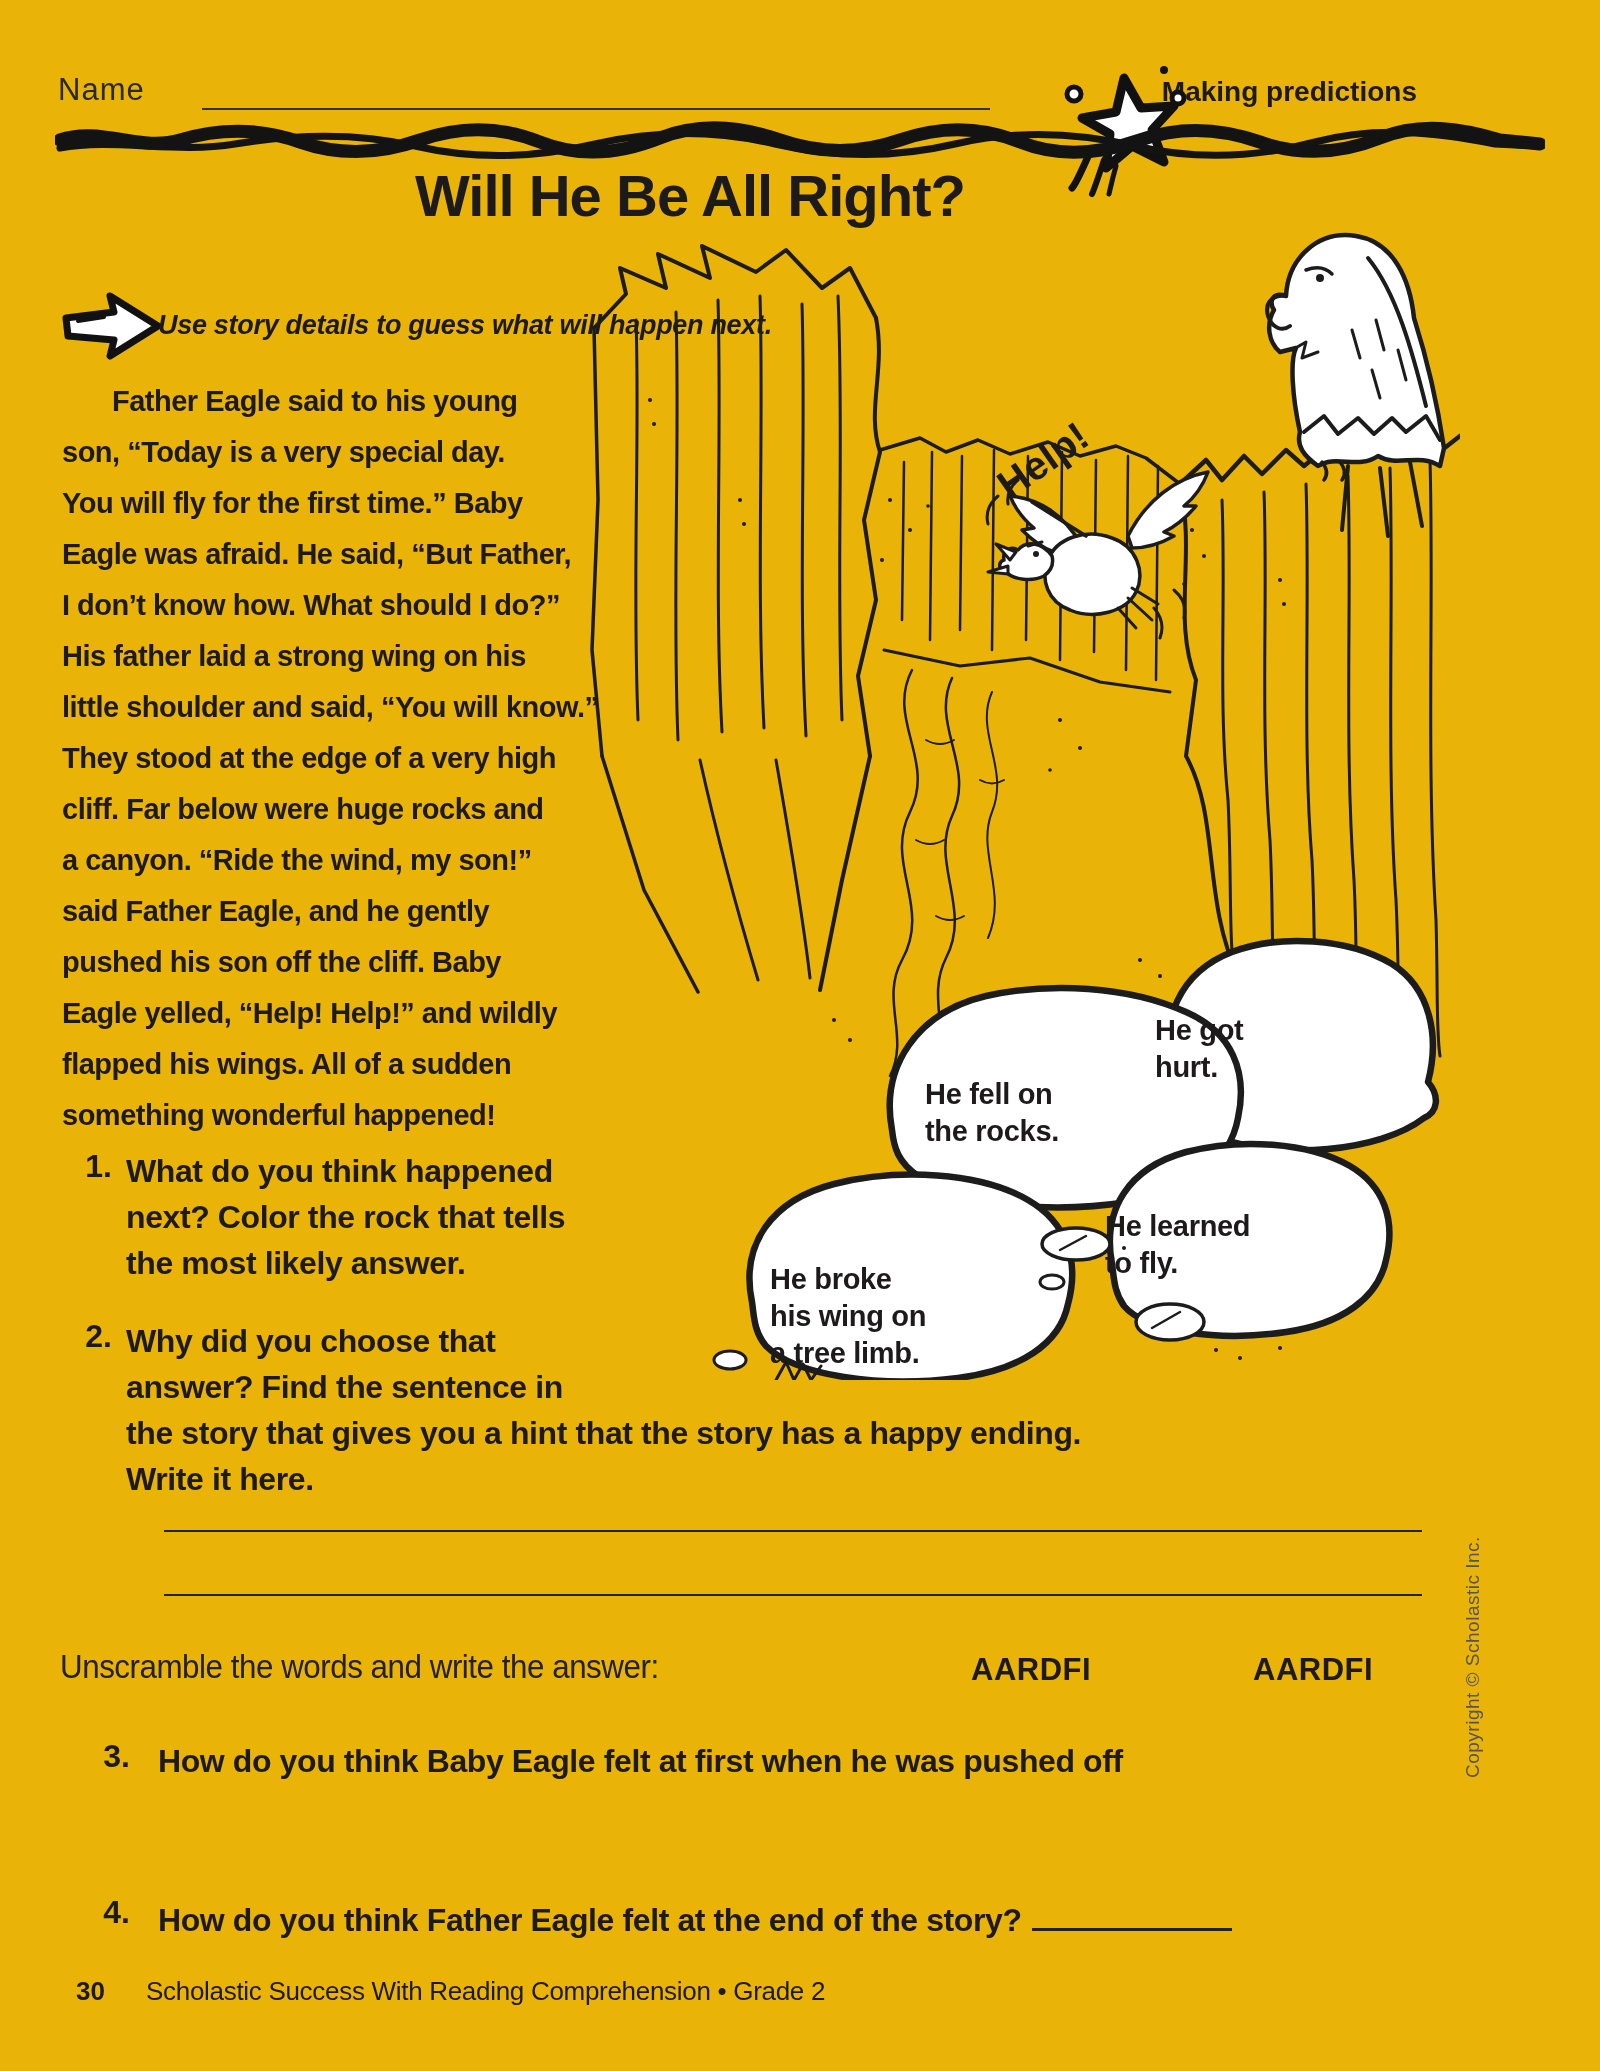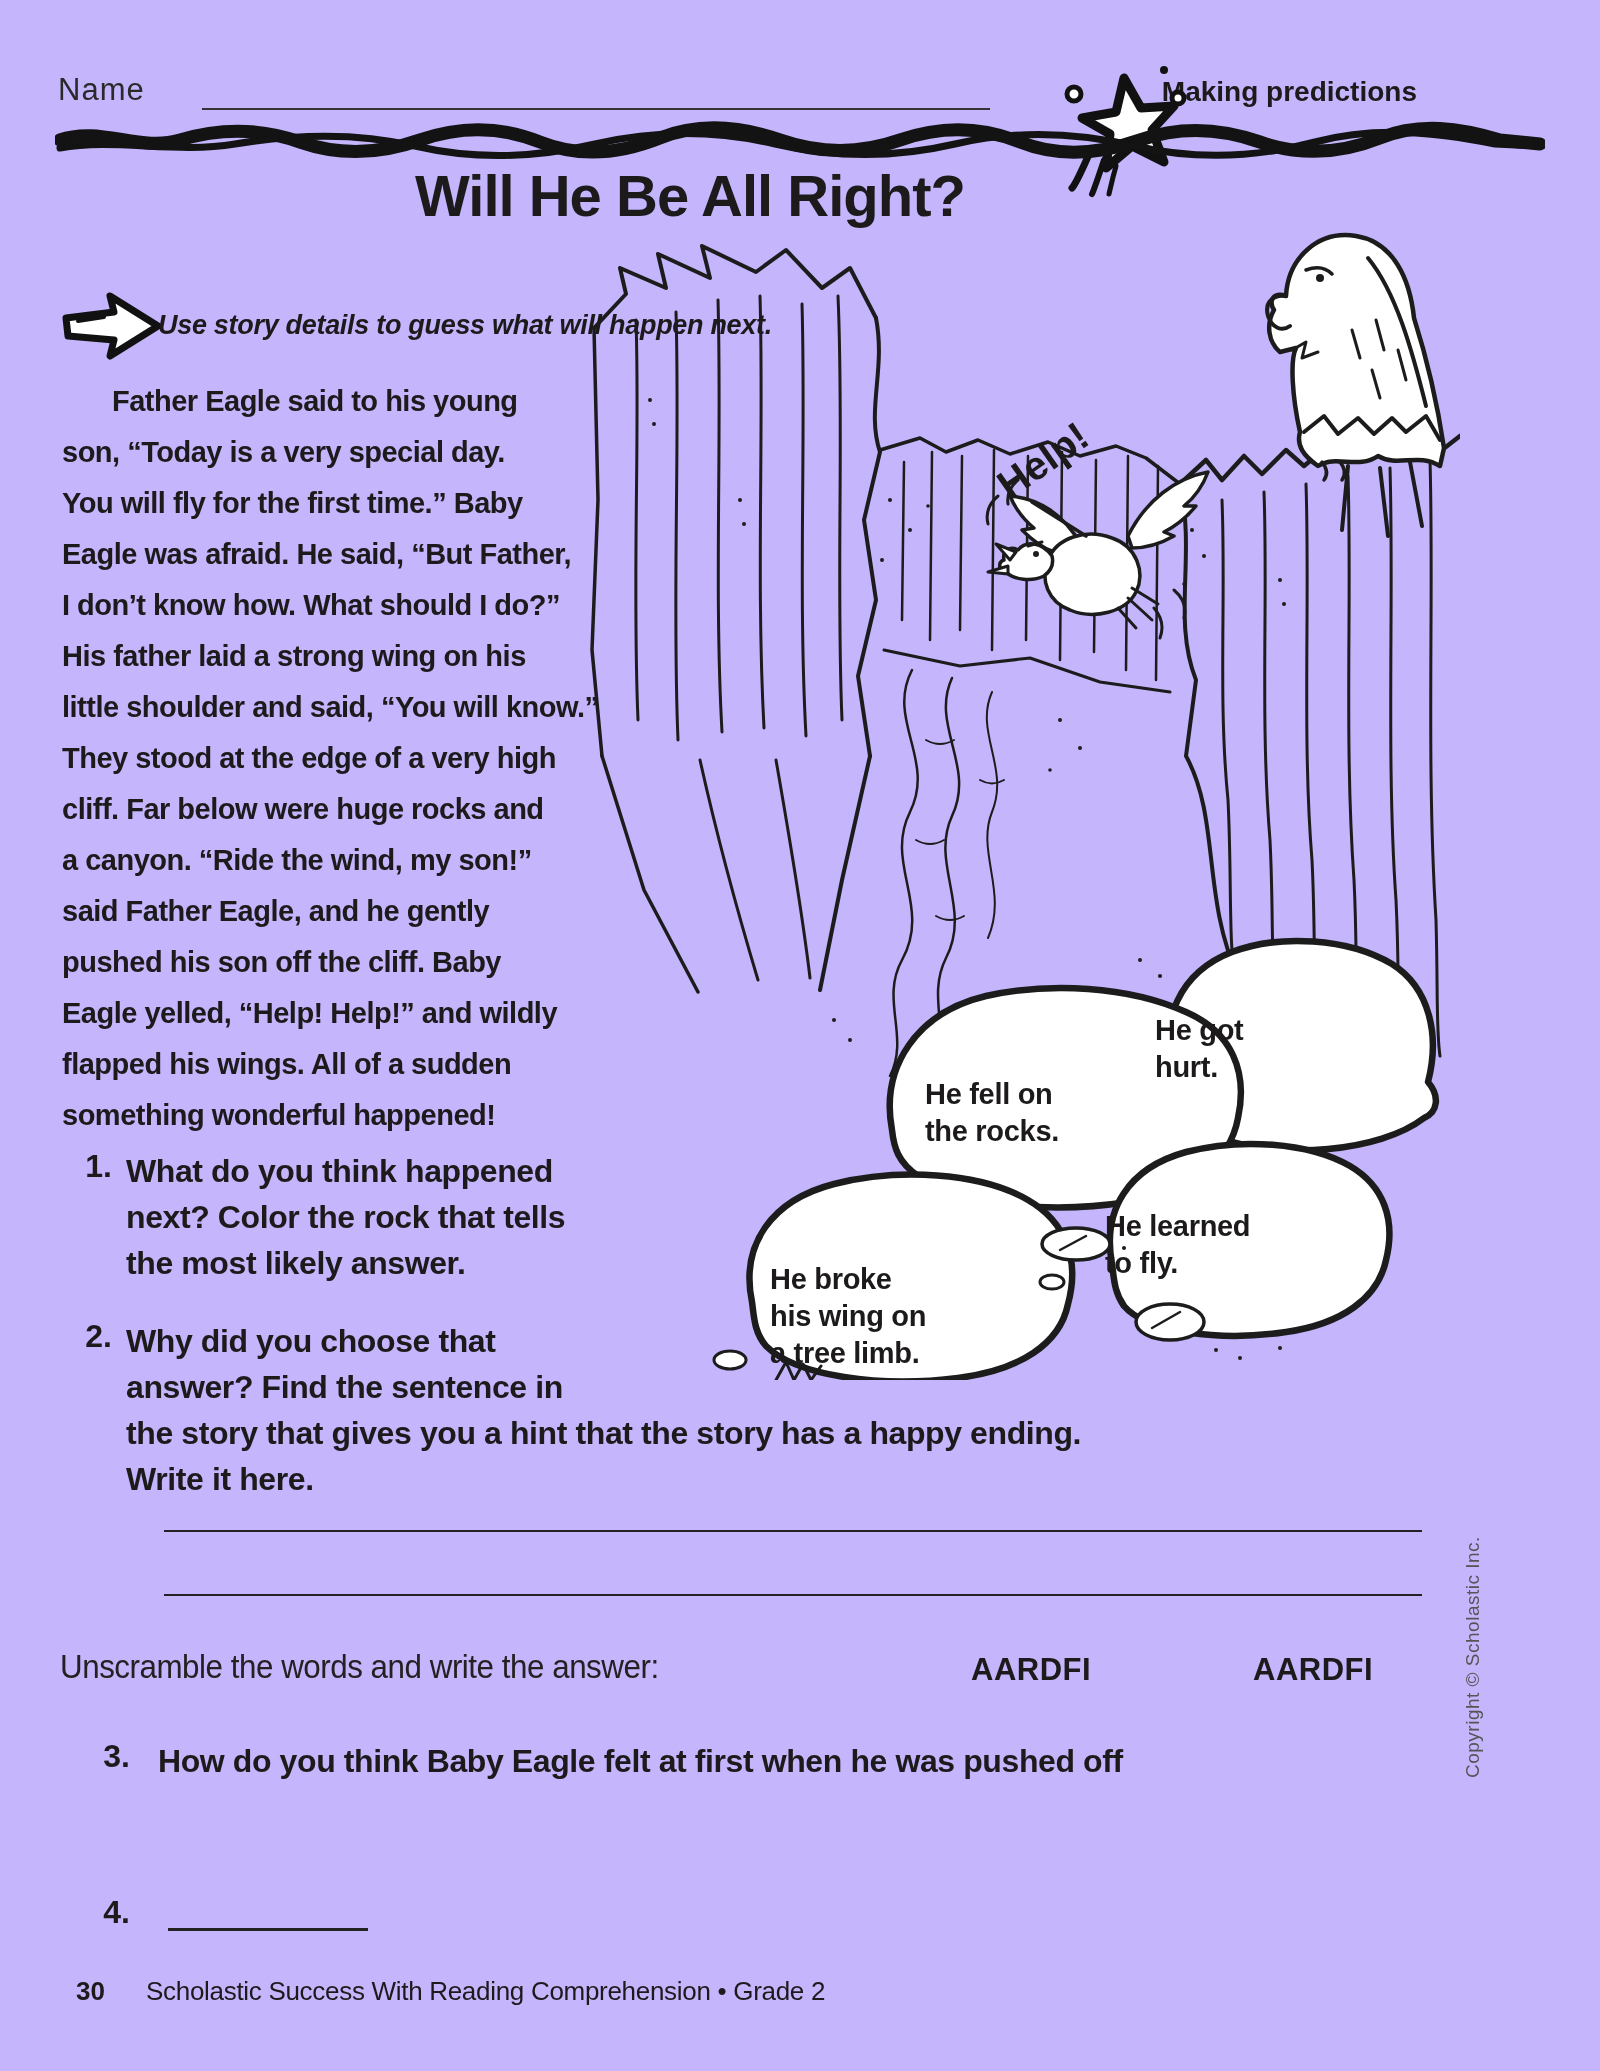--- a/index.html
+++ b/index.html
@@ -1,16 +1,16 @@
 <!DOCTYPE html>
 <html><head>
 <meta charset="utf-8">
 <style>
   html,body{margin:0;padding:0;background:#d9d9d9;}
-  .page{position:relative;width:1600px;height:2071px;margin:0 auto;background:#c4b5fd;
+  .page{position:relative;width:1600px;height:2071px;margin:0 auto;background:#eab308;
         font-family:"Liberation Sans",sans-serif;color:#1d1a1b;overflow:hidden;}
   .abs{position:absolute;}
   .pre{white-space:pre;}
   .preline{white-space:pre-line;}
 
   .name-label{left:58px;top:72px;font-size:31px;font-weight:400;letter-spacing:1px;color:#2a2a2a;}
   .name-line{left:202px;top:78px;width:788px;height:30px;border-bottom:2px solid #333;}
   .topic{top:76px;right:183px;font-size:28px;font-weight:700;}
   .star{left:1046px;top:56px;}
   .divider{left:55px;top:114px;}
@@ -272,20 +272,20 @@
 
   <div class="abs unscramble">Unscramble the words and write the answer:</div>
   <div class="abs word word1">AARDFI</div>
   <div class="abs word word2">AARDFI</div>
 
   <div class="abs qnum q3num">3.</div>
   <div class="abs qtext q3line1">How do you think Baby Eagle felt at first when he was pushed off</div>
 
   <div class="abs qnum q4num">4.</div>
   <div class="abs qtext q4line">
-    <span class="blank blank-q4"></span>
+    <span>How do you think Father Eagle felt at the end of the story?</span><span class="blank blank-q4"></span>
   </div>
 
   <div class="abs pageno">30</div>
   <div class="abs footcap">Scholastic Success With Reading Comprehension  •  Grade 2</div>
   <div class="abs copyright">Copyright © Scholastic Inc.</div>
 
 </div>
 
 </body></html>

